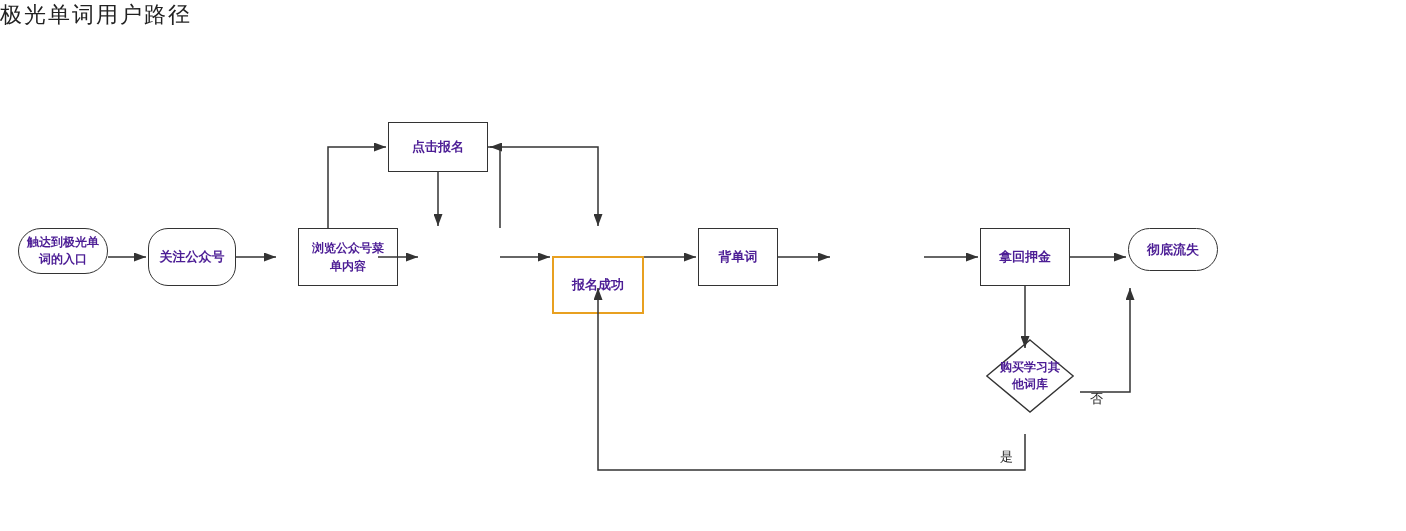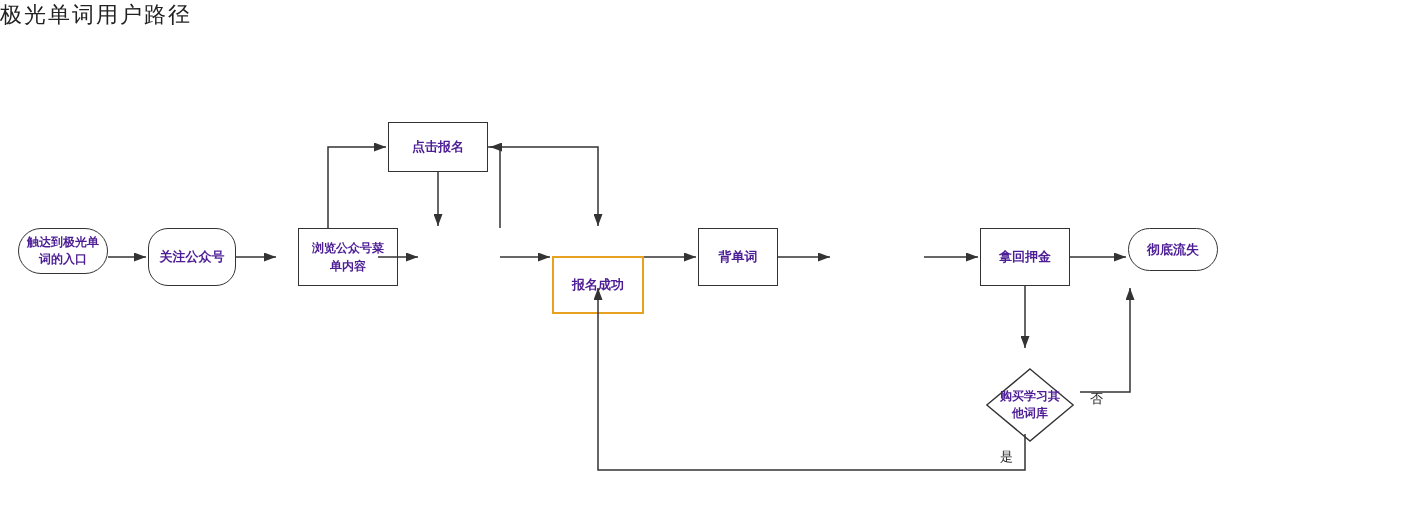--- a/index.html
+++ b/index.html
@@ -111,21 +111,21 @@
 
 
   <div class="node rect-node" style="left:980px;top:228px;width:90px;height:58px;">
     拿回押金
   </div>
 
   <div class="node rounded-node" style="left:1128px;top:228px;width:90px;height:43px;">
     彻底流失
   </div>
 
-  <div class="node diamond-node" style="left:980px;top:363px;width:100px;height:84px;">
+  <div class="node diamond-node" style="left:980px;top:334px;width:100px;height:84px;">
     <div class="diamond-inner">
       <svg viewBox="0 0 100 84" xmlns="http://www.w3.org/2000/svg">
         <polygon points="50,2 98,42 50,82 2,42" fill="white" stroke="#333" stroke-width="1.5"></polygon>
       </svg>
       <span class="diamond-text">购买学习其<br>他词库</span>
     </div>
   </div>
 
   <div style="position:absolute;left:1000px;top:448px;font-size:13px;color:#222;">
     是

